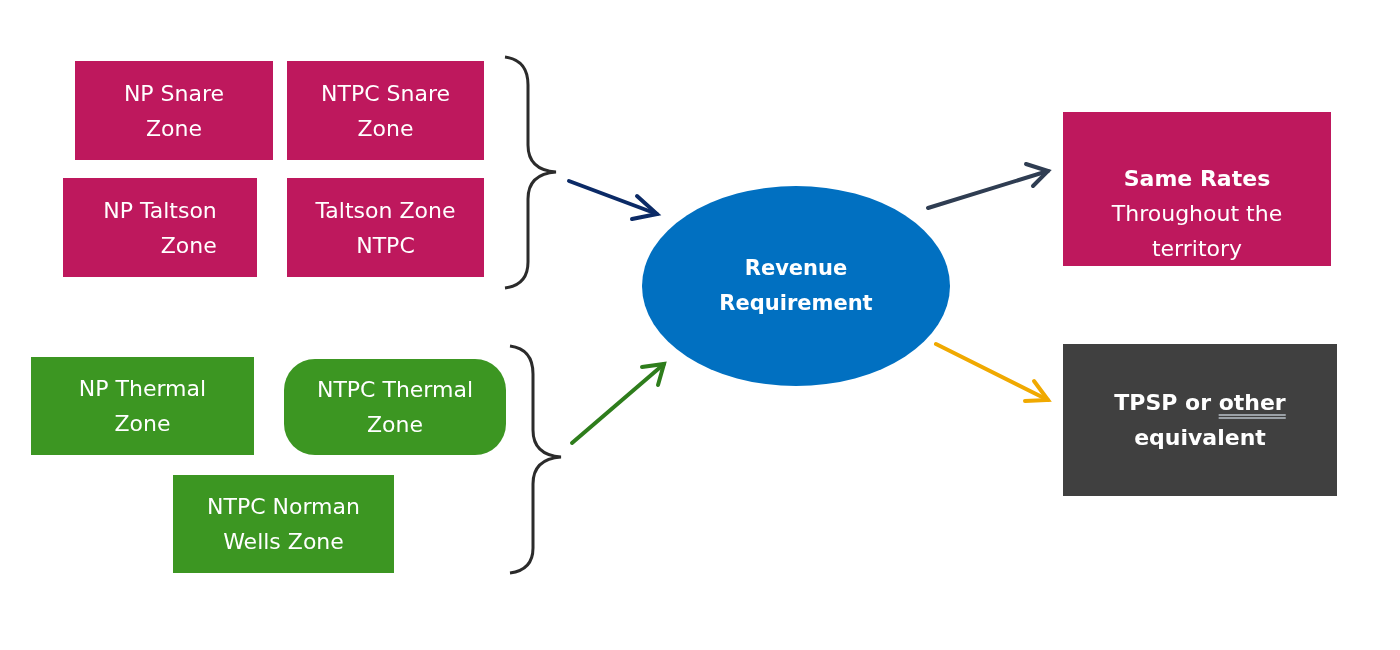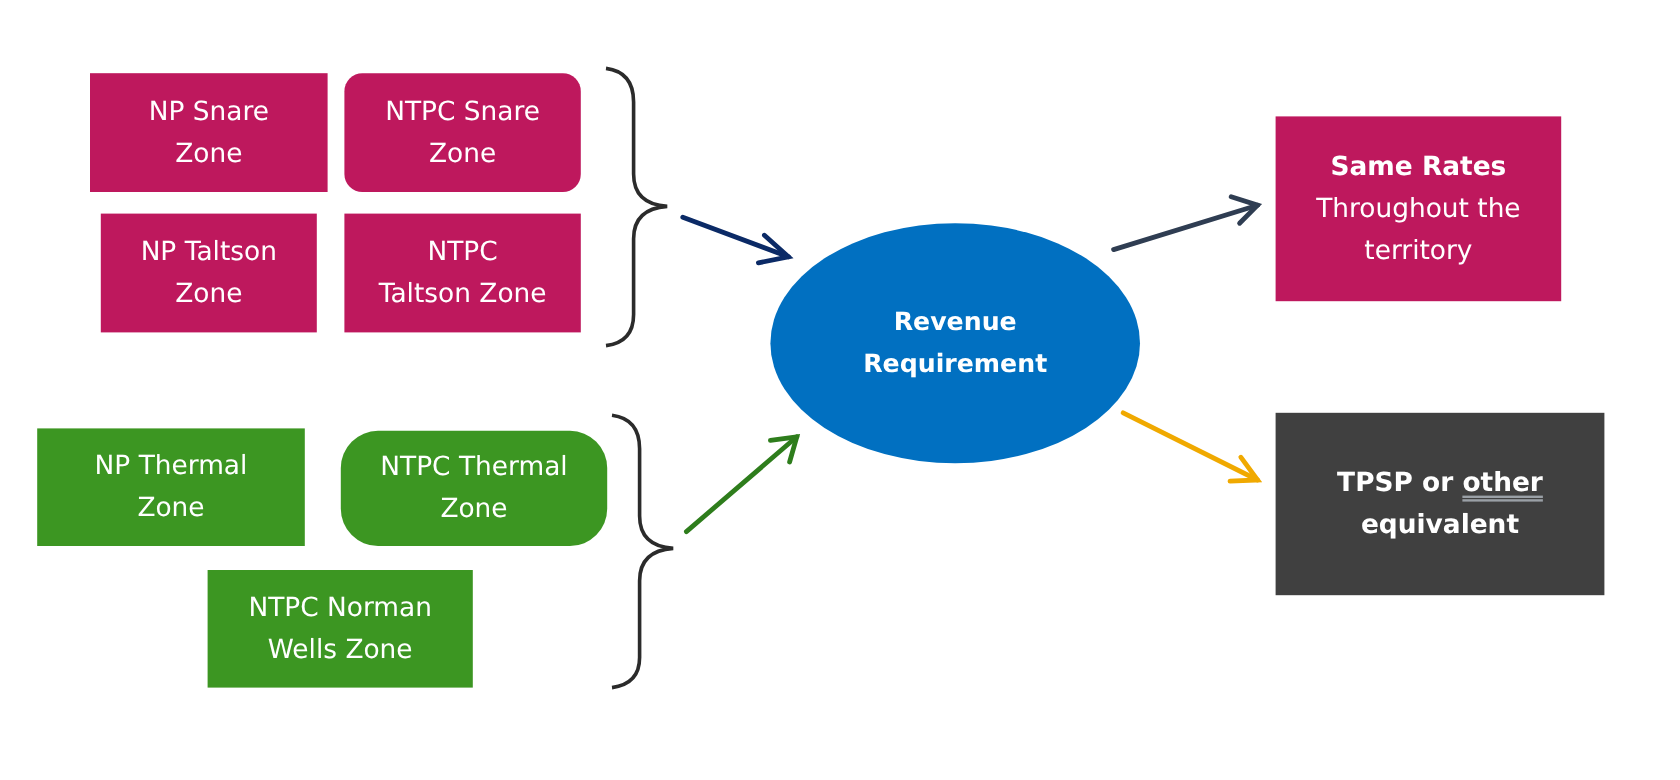--- a/index.html
+++ b/index.html
@@ -21,36 +21,36 @@
 </style>
 </head>
 <body>
 
 <div class="box navy" style="left:75px;top:61px;width:198px;height:99px;">
   <div>
       <span>NP Snare</span>
       <span>Zone</span>
     </div>
 </div>
-<div class="box navy" style="left:287px;top:61px;width:197px;height:99px;border-radius:15px;">
+<div class="box navy" style="left:287px;top:61px;width:197px;height:99px;">
   <div>
       <span>NTPC Snare</span>
       <span>Zone</span>
     </div>
 </div>
-<div class="box navy" style="left:84px;top:178px;width:180px;height:99px;">
+<div class="box navy" style="left:63px;top:178px;width:194px;height:99px;text-align:right;">
   <div>
       <span>NP Taltson</span>
       <span>Zone</span>
     </div>
 </div>
 <div class="box navy" style="left:287px;top:178px;width:197px;height:99px;">
   <div>
+      <span>Taltson Zone</span>
       <span>NTPC</span>
-      <span>Taltson Zone</span>
     </div>
 </div>
 
 <div class="box green" style="left:31px;top:357px;width:223px;height:98px;">
   <div>
       <span>NP Thermal</span>
       <span>Zone</span>
     </div>
 </div>
 <div class="box green" style="left:284px;top:359px;width:222px;height:96px;border-radius:31px;">
@@ -66,21 +66,21 @@
     </div>
 </div>
 
 <div class="ellipse">
   <div>
     <span style="display:block">Revenue</span>
     <span style="display:block">Requirement</span>
   </div>
 </div>
 
-<div class="box navy" style="left:1063px;top:97px;width:238px;height:154px;">
+<div class="box navy" style="left:1063px;top:112px;width:268px;height:154px;align-items:flex-end;">
   <div>
     <span class="bold">Same Rates</span>
     <span>Throughout the</span>
     <span>territory</span>
   </div>
 </div>
 <div class="box gold bold" style="left:1063px;top:344px;width:274px;height:152px;">
   <div>
     <span><span style="display:inline;white-space:pre">TPSP or </span><span class="squiggle" style="display:inline">other</span></span>
     <span>equivalent</span>

